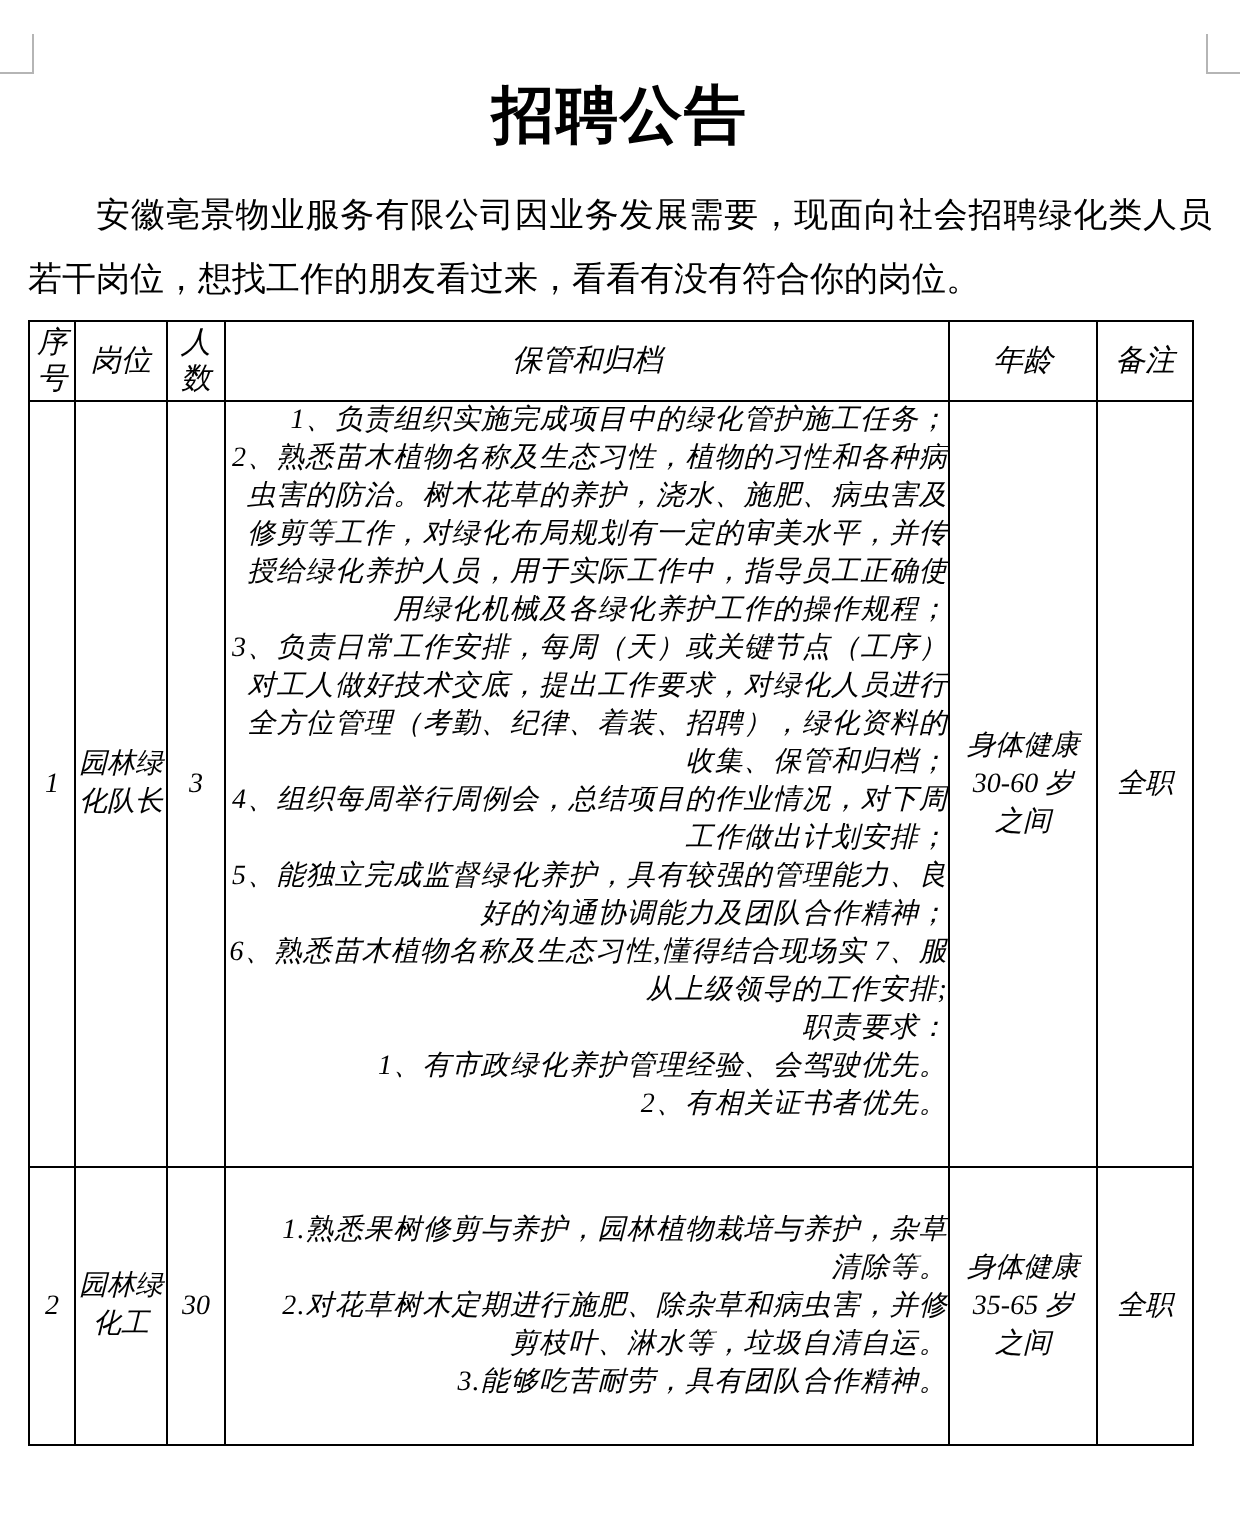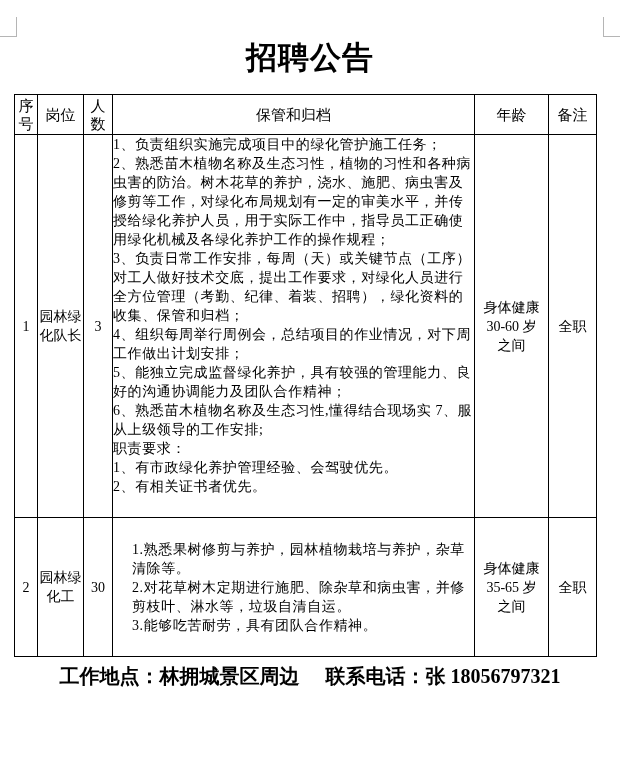--- a/index.html
+++ b/index.html
@@ -37,21 +37,22 @@
     font-size: 17px;
     line-height: 32px;
     text-indent: 34px;
     white-space: pre-line;
     text-align: justify;
   }
   table.jobs {
     border-collapse: collapse;
     table-layout: fixed;
     width: 582px;
-    margin: 18px 0 0 14px;
+    margin: 4px 0 0 14px;
+    font-style: italic;
   }
   table.jobs th, table.jobs td {
     border: 1px solid #000000;
     padding: 0;
     font-size: 14px;
     overflow: hidden;
   }
   table.jobs th {
     height: 40px;
     font-weight: normal;
@@ -63,21 +64,21 @@
   tr.row1 { height: 383px; }
   tr.row2 { height: 139px; }
   td.c {
     text-align: center;
     vertical-align: middle;
     line-height: 19px;
   }
   td.pre { white-space: pre-line; }
   td.req {
     padding: 2px 5px;
-    text-align: left;
+    text-align: right;
     line-height: 19px;
     letter-spacing: 0.6px;
     white-space: pre-line;
   }
   tr.row1 td.req { vertical-align: top; }
   tr.row2 td.req { vertical-align: middle; padding-left: 19px; }
   .footer {
     margin-top: 7px;
     text-align: center;
     font-weight: bold;
@@ -90,20 +91,21 @@
 </head>
 <body>
 
 <div class="page">
 
   <div class="crop-mark left"></div>
   <div class="crop-mark right"></div>
 
   <h1 class="title">招聘公告</h1>
 
+  <p class="intro">安徽亳景物业服务有限公司因业务发展需要，现面向社会招聘绿化类人员若干岗位，想找工作的朋友看过来，看看有没有符合你的岗位。</p>
 
   <table class="jobs">
     <colgroup>
       <col style="width:23px">
       <col style="width:46px">
       <col style="width:29px">
       <col style="width:362px">
       <col style="width:74px">
       <col style="width:48px">
     </colgroup>
@@ -146,17 +148,14 @@
 2.对花草树木定期进行施肥、除杂草和病虫害，并修剪枝叶、淋水等，垃圾自清自运。
 3.能够吃苦耐劳，具有团队合作精神。</td>
         <td class="c pre">身体健康
 35-65 岁
 之间</td>
         <td class="c">全职</td>
       </tr>
     </tbody>
   </table>
 
-  <div class="footer">
-    <span>工作地点：</span><span>林拥城景区周边</span><span class="gap"></span><span>联系电话：</span><span>张 18056797321</span>
-  </div>
 
 </div>
 
 </body></html>

